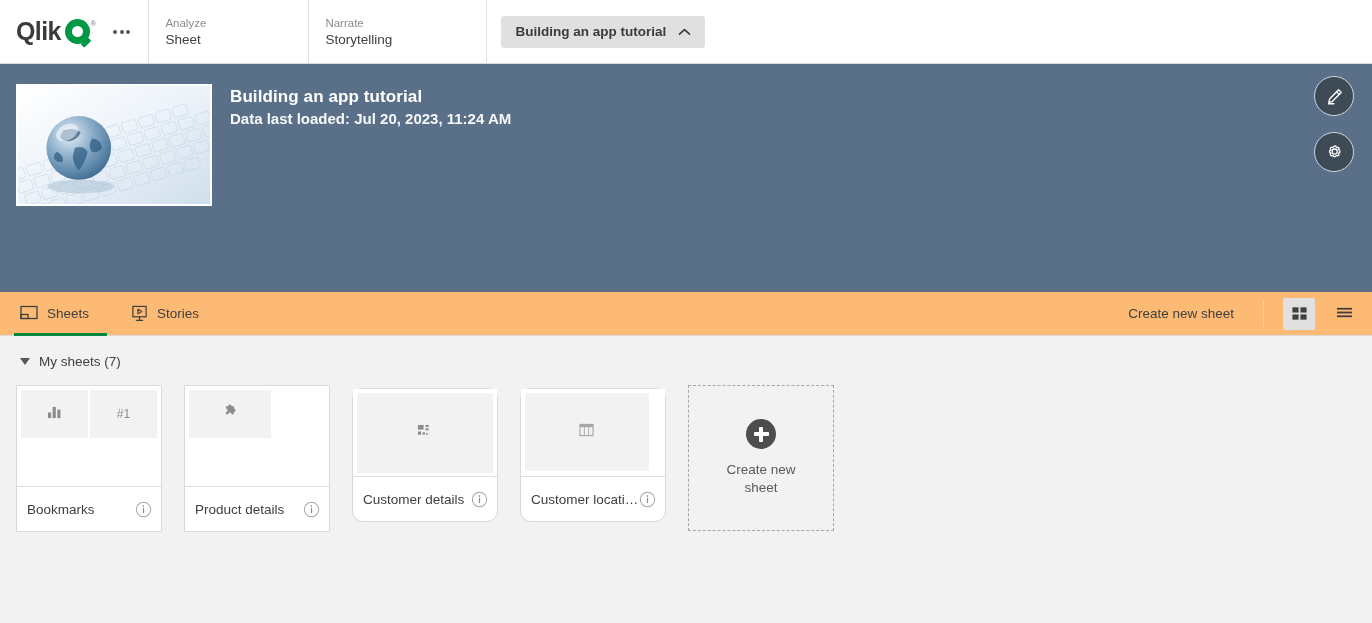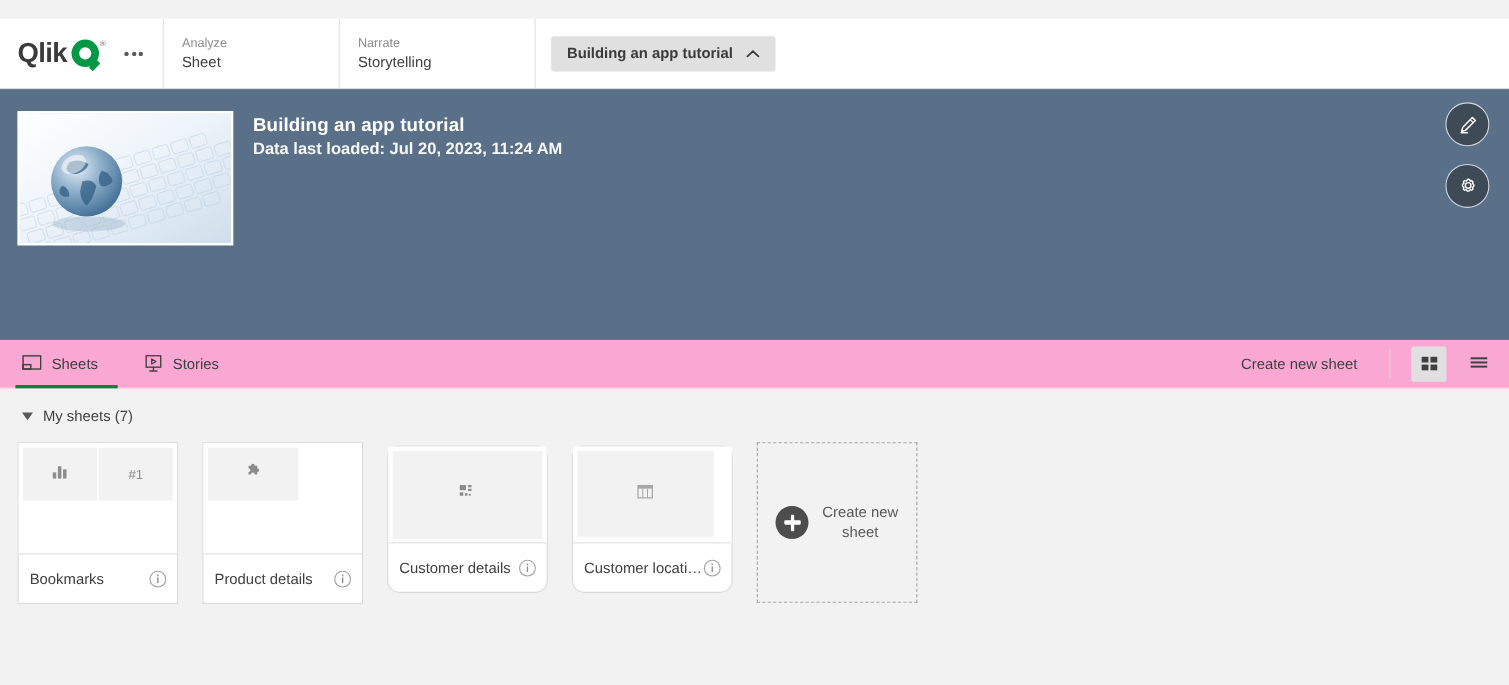--- a/index.html
+++ b/index.html
@@ -17,21 +17,20 @@
     -webkit-font-smoothing: antialiased;
   }
 
   
   .topbar {
     height: 64px;
     background: #ffffff;
     border-bottom: 1px solid #d9d9d9;
     display: flex;
     align-items: stretch;
-    margin-top: 17px;
   }
 
   .logo-zone {
     display: flex;
     align-items: center;
     padding: 0 14px 0 16px;
     gap: 14px;
     border-right: 1px solid #e0e0e0;
   }
 
@@ -208,21 +207,21 @@
     display: flex;
     align-items: center;
     justify-content: center;
     cursor: pointer;
   }
   .round-btn svg { display: block; }
 
   
   .tabbar {
     height: 44px;
-    background: #f9a8d4;
+    background: #fdba74;
     border-bottom: 1px solid #d9d9d9;
     display: flex;
     align-items: stretch;
     padding-left: 14px;
   }
 
   .tab {
     display: flex;
     align-items: center;
     gap: 9px;
@@ -361,21 +360,21 @@
   }
   .info-icon svg { display: block; }
 
   
   .card-new {
     width: 146px;
     height: 146px;
     border: 1px dashed #a6a6a6;
     background: #f2f2f2;
     display: flex;
-    flex-direction: row;
+    flex-direction: column;
     align-items: center;
     justify-content: center;
     gap: 12px;
     cursor: pointer;
     margin-top: 0px;
   }
   .plus-circle {
     width: 30px; height: 30px;
     border-radius: 50%;
     background: #4d4d4d;

